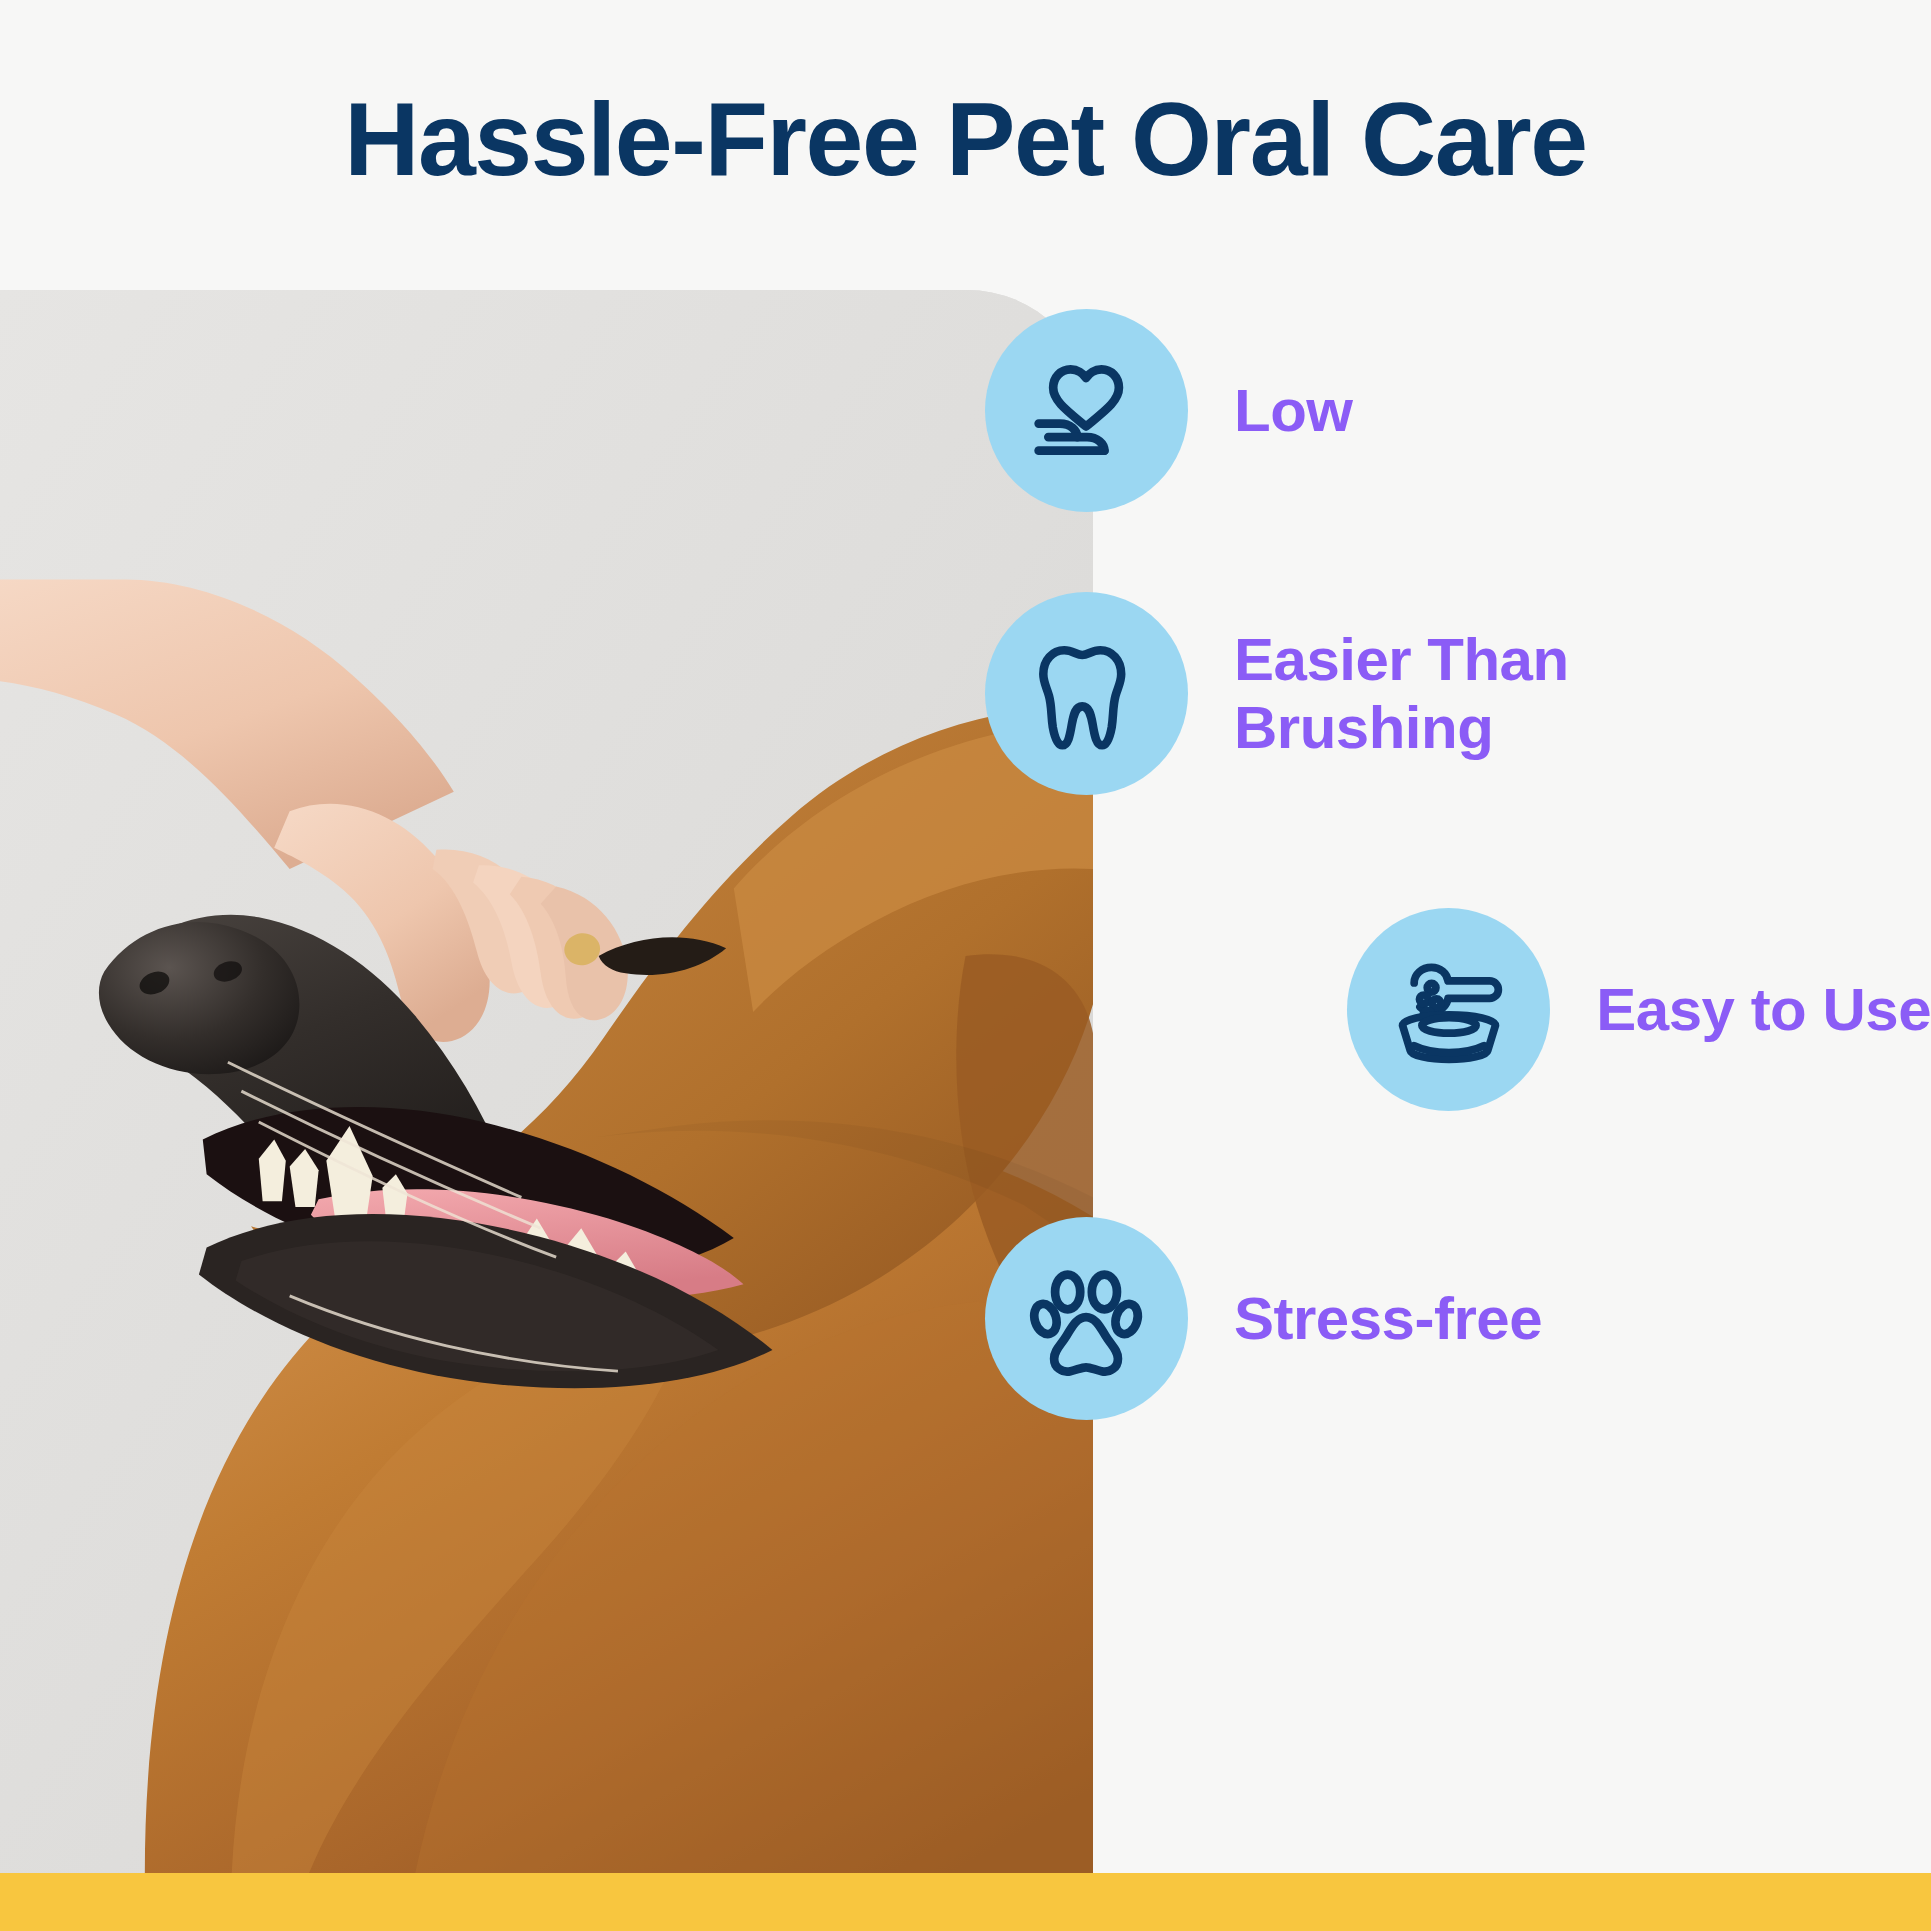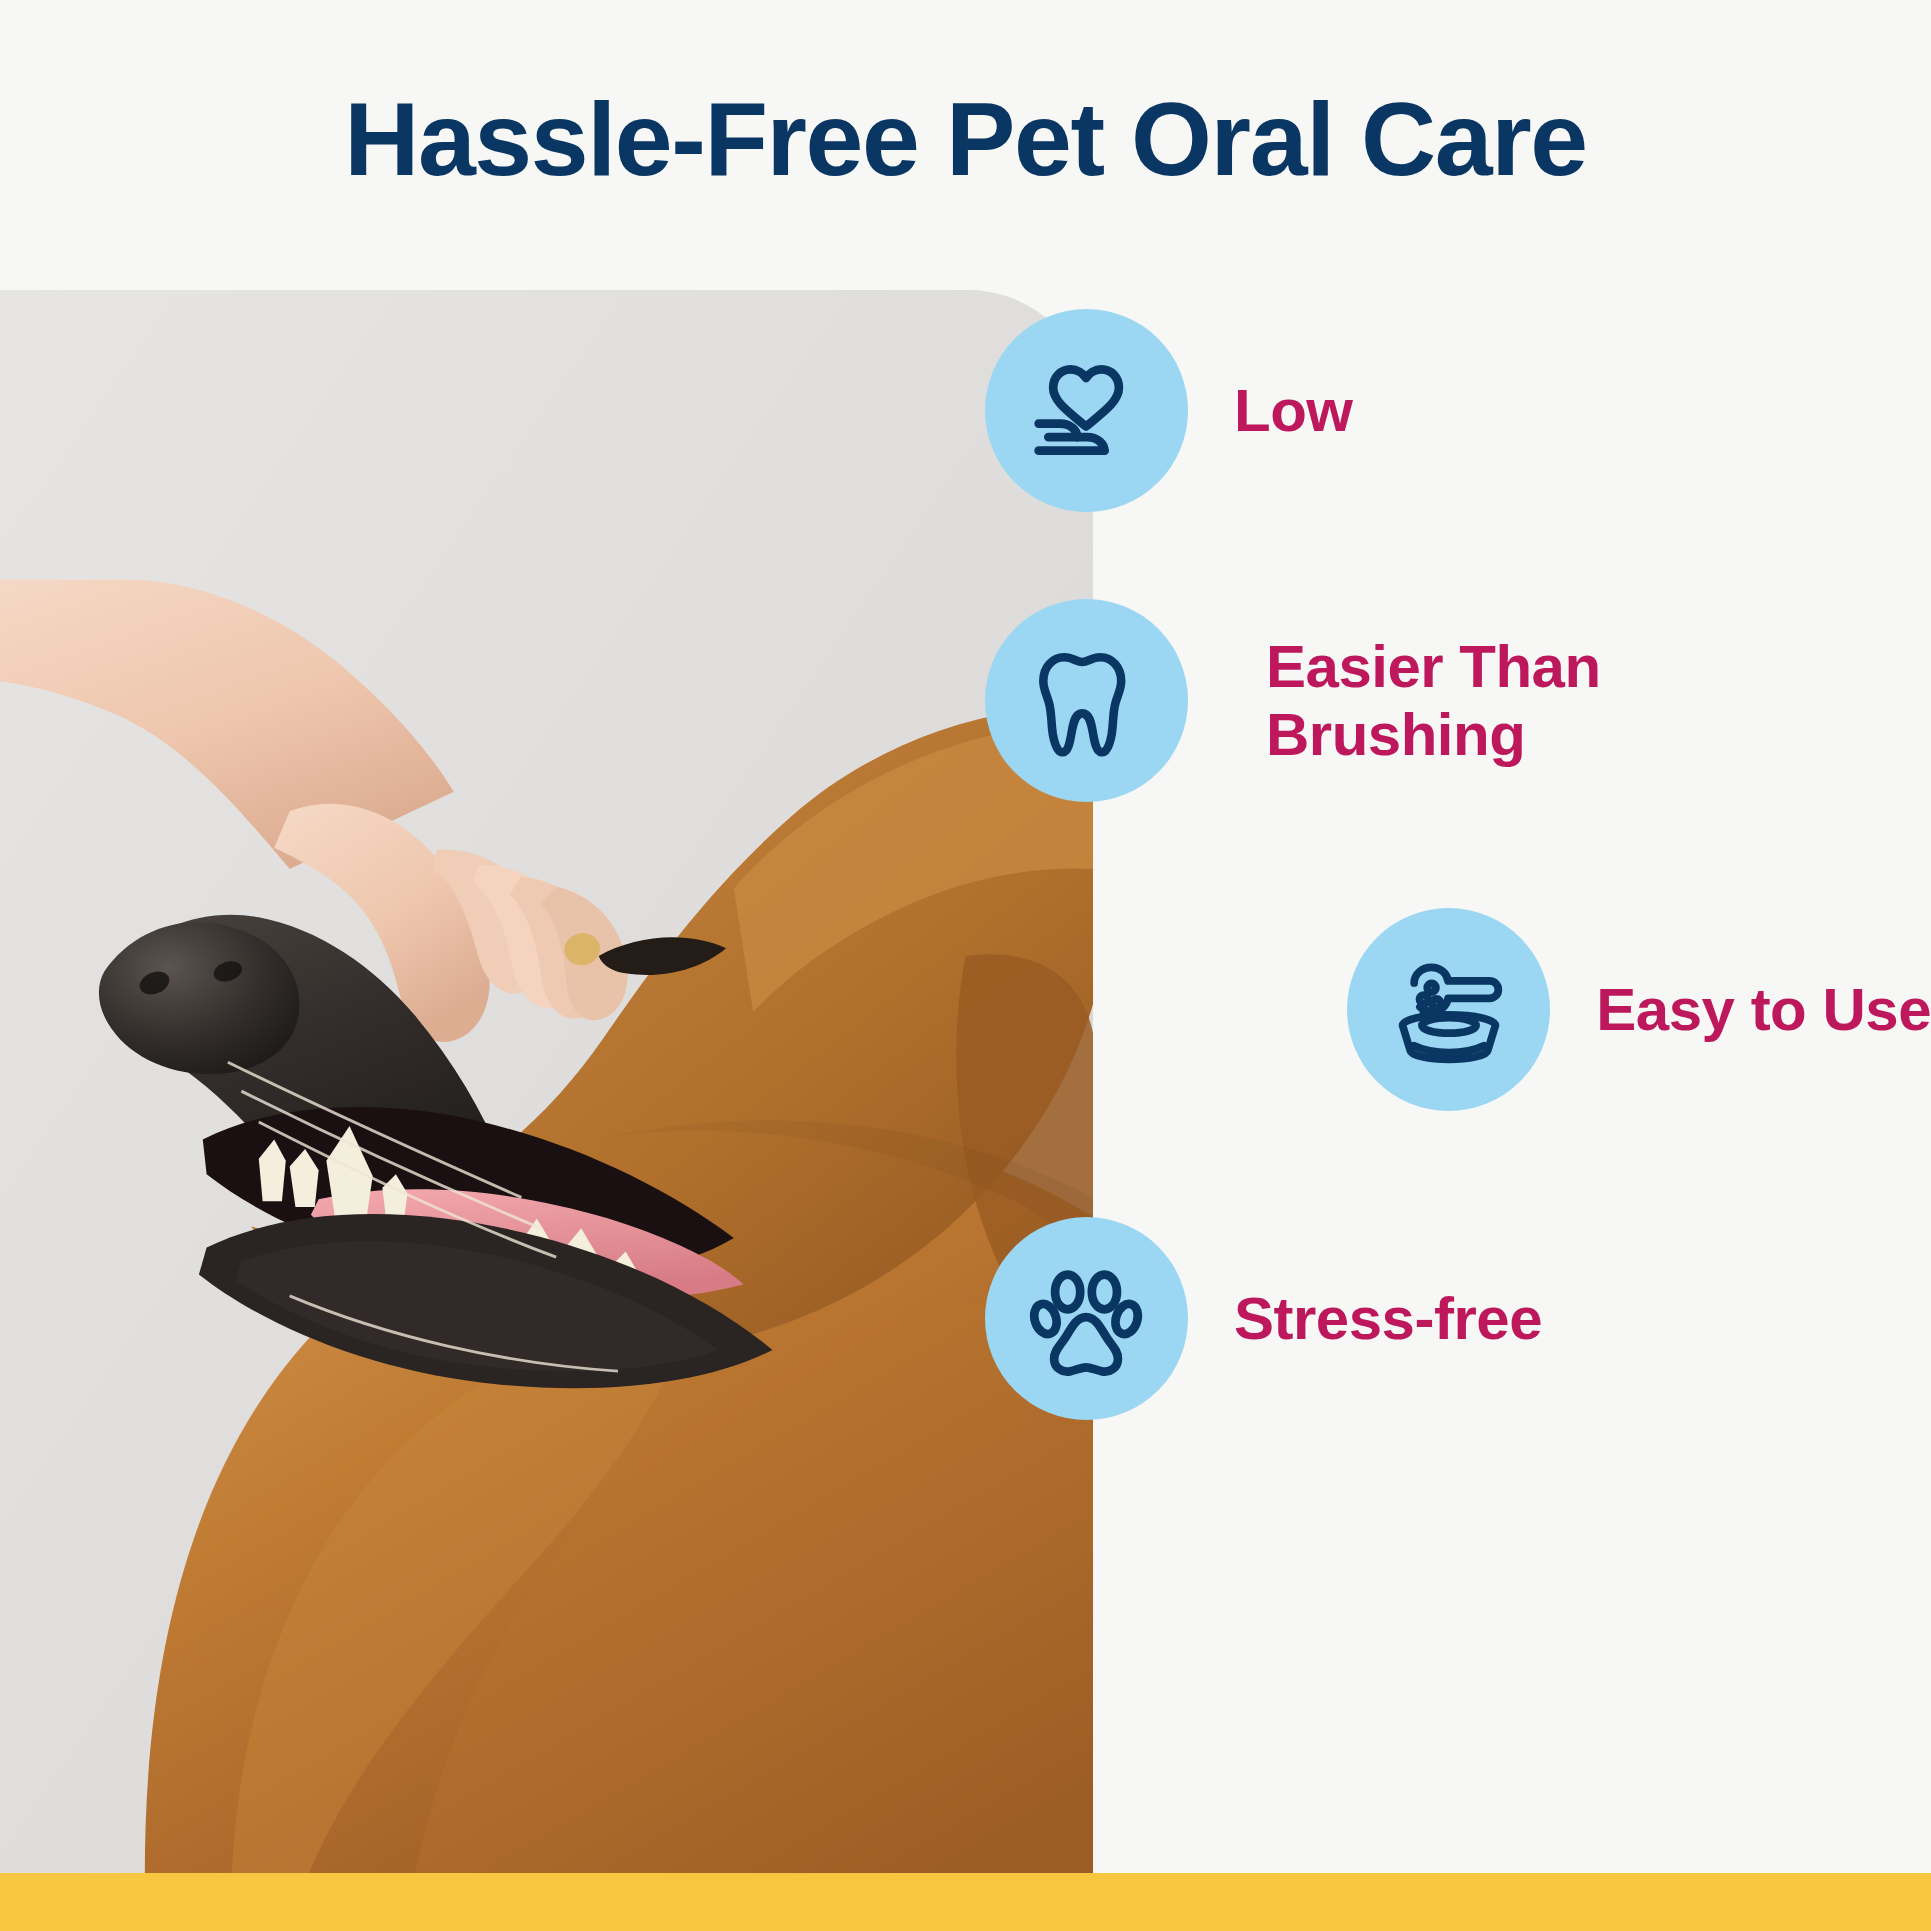--- a/index.html
+++ b/index.html
@@ -54,21 +54,21 @@
     width:203px;height:203px;flex:0 0 203px;
     border-radius:50%;
     background:#9BD7F2;
     display:flex;align-items:center;justify-content:center;
   }
   .feature-icon-circle svg{display:block;}
   .feature-label{
     margin-left:46px;
     font-size:60px;
     font-weight:bold;
-    color:#be185d;
+    color:#8b5cf6;
     line-height:1.12;
     letter-spacing:-0.5px;
     max-width:618px;
   }
 
   
   #footer-bar{
     position:absolute;left:0;bottom:0;width:1931px;height:58px;
     background:#F8C63F;
   }
@@ -196,21 +196,21 @@
           <path d="M10 73h22c11 0 18 7 18 14"></path>
           <path d="M20 87h40c11 0 18 7 18 14"></path>
           <path d="M10 101h68"></path>
         </svg>
       </div>
       <div class="feature-label">
         <span>Low</span><br>
       </div>
     </div>
 
-    <div class="feature-row" style="top:309px;gap:32px;">
+    <div class="feature-row" style="top:302px;">
       <div class="feature-icon-circle">
         <svg width="114" height="114" viewBox="0 0 120 120" fill="none" stroke="#0A3663" stroke-width="9" stroke-linecap="round" stroke-linejoin="round">
           <path d="M36 14c-12 0-22 10-22 25 0 9 4 15 6 23 3 11 2 20 4 33 2 11 5 19 10 19 6 0 8-10 10-22 2-11 4-19 11-19 7 0 9 8 11 19 2 12 4 22 10 22 5 0 8-8 10-19 2-13 1-22 4-33 2-8 6-14 6-23 0-15-10-25-22-25-9 0-13 5-19 5-6 0-10-5-19-5z"></path>
         </svg>
       </div>
       <div class="feature-label">
         <span>Easier Than</span><br>
         <span>Brushing</span>
       </div>
     </div>

